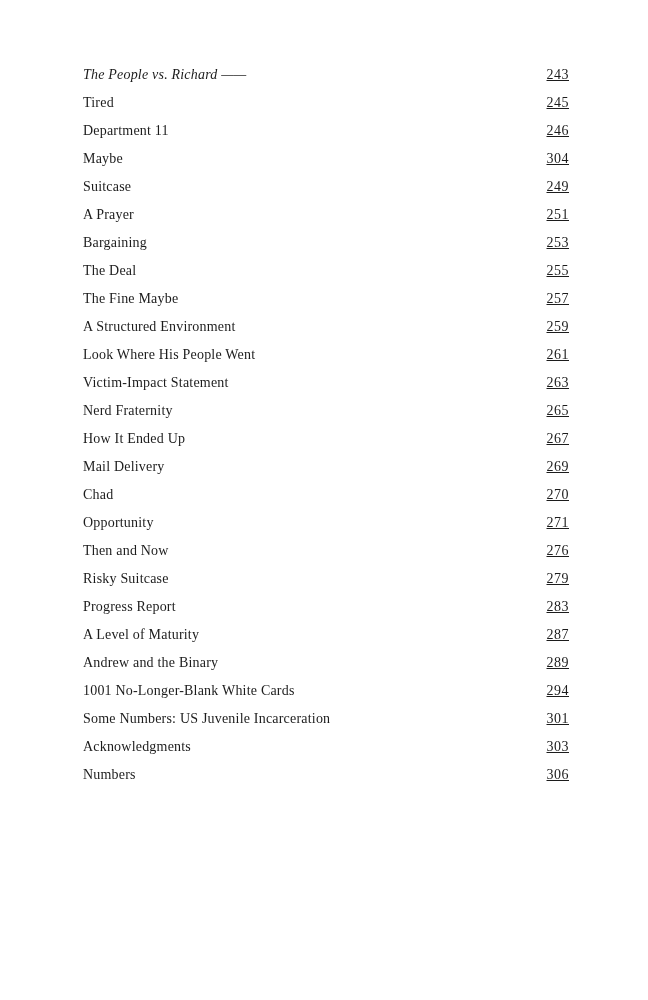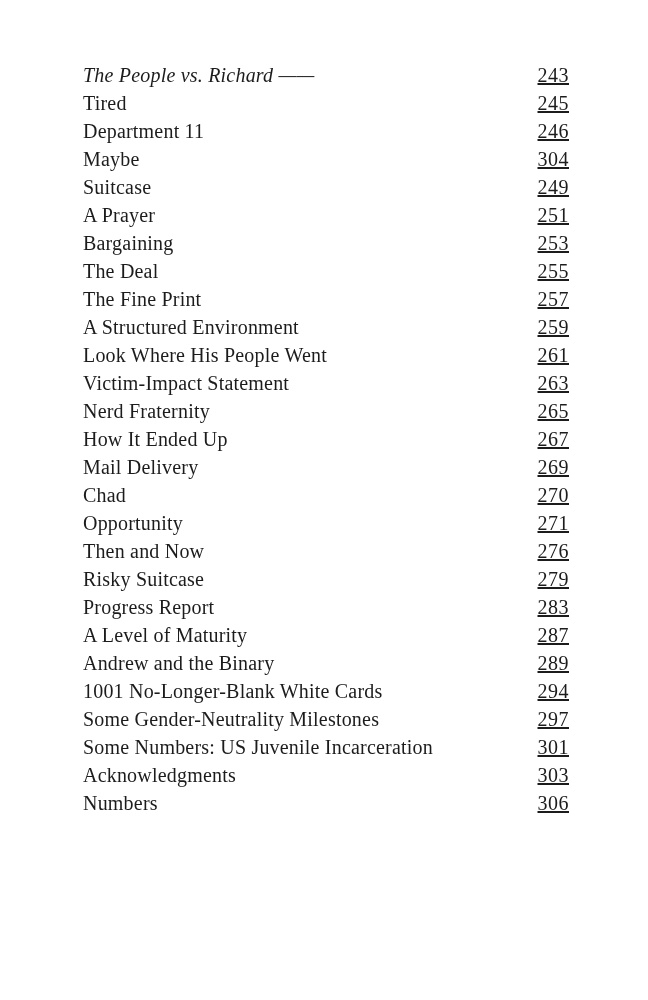--- a/index.html
+++ b/index.html
@@ -24,21 +24,21 @@
     top: 61px;
     left: 83px;
     right: 79px;
   }
   .row {
     display: flex;
     justify-content: space-between;
     align-items: baseline;
     height: 28px;
     line-height: 28px;
-    font-size: 20px;
+    font-size: 14px;
     color: #1c1c1c;
   }
   .title {
     white-space: nowrap;
     letter-spacing: 0.2px;
   }
   .title.italic {
     font-style: italic;
   }
   .pagenum {
@@ -87,21 +87,21 @@
     <span class="title">Bargaining</span>
     <span class="pagenum">253</span>
   </div>
 
   <div class="row">
     <span class="title">The Deal</span>
     <span class="pagenum">255</span>
   </div>
 
   <div class="row">
-    <span class="title">The Fine Print</span>
+    <span class="title">The Fine Maybe</span>
     <span class="pagenum">257</span>
   </div>
 
   <div class="row">
     <span class="title">A Structured Environment</span>
     <span class="pagenum">259</span>
   </div>
 
   <div class="row">
     <span class="title">Look Where His People Went</span>
@@ -162,24 +162,20 @@
     <span class="title">Andrew and the Binary</span>
     <span class="pagenum">289</span>
   </div>
 
 
   <div class="row">
     <span class="title">1001 No-Longer-Blank White Cards</span>
     <span class="pagenum">294</span>
   </div>
 
-  <div class="row">
-    <span class="title">Some Gender-Neutrality Milestones</span>
-    <span class="pagenum">297</span>
-  </div>
 
   <div class="row">
     <span class="title">Some Numbers: US Juvenile Incarceration</span>
     <span class="pagenum">301</span>
   </div>
 
   <div class="row">
     <span class="title">Acknowledgments</span>
     <span class="pagenum">303</span>
   </div>

